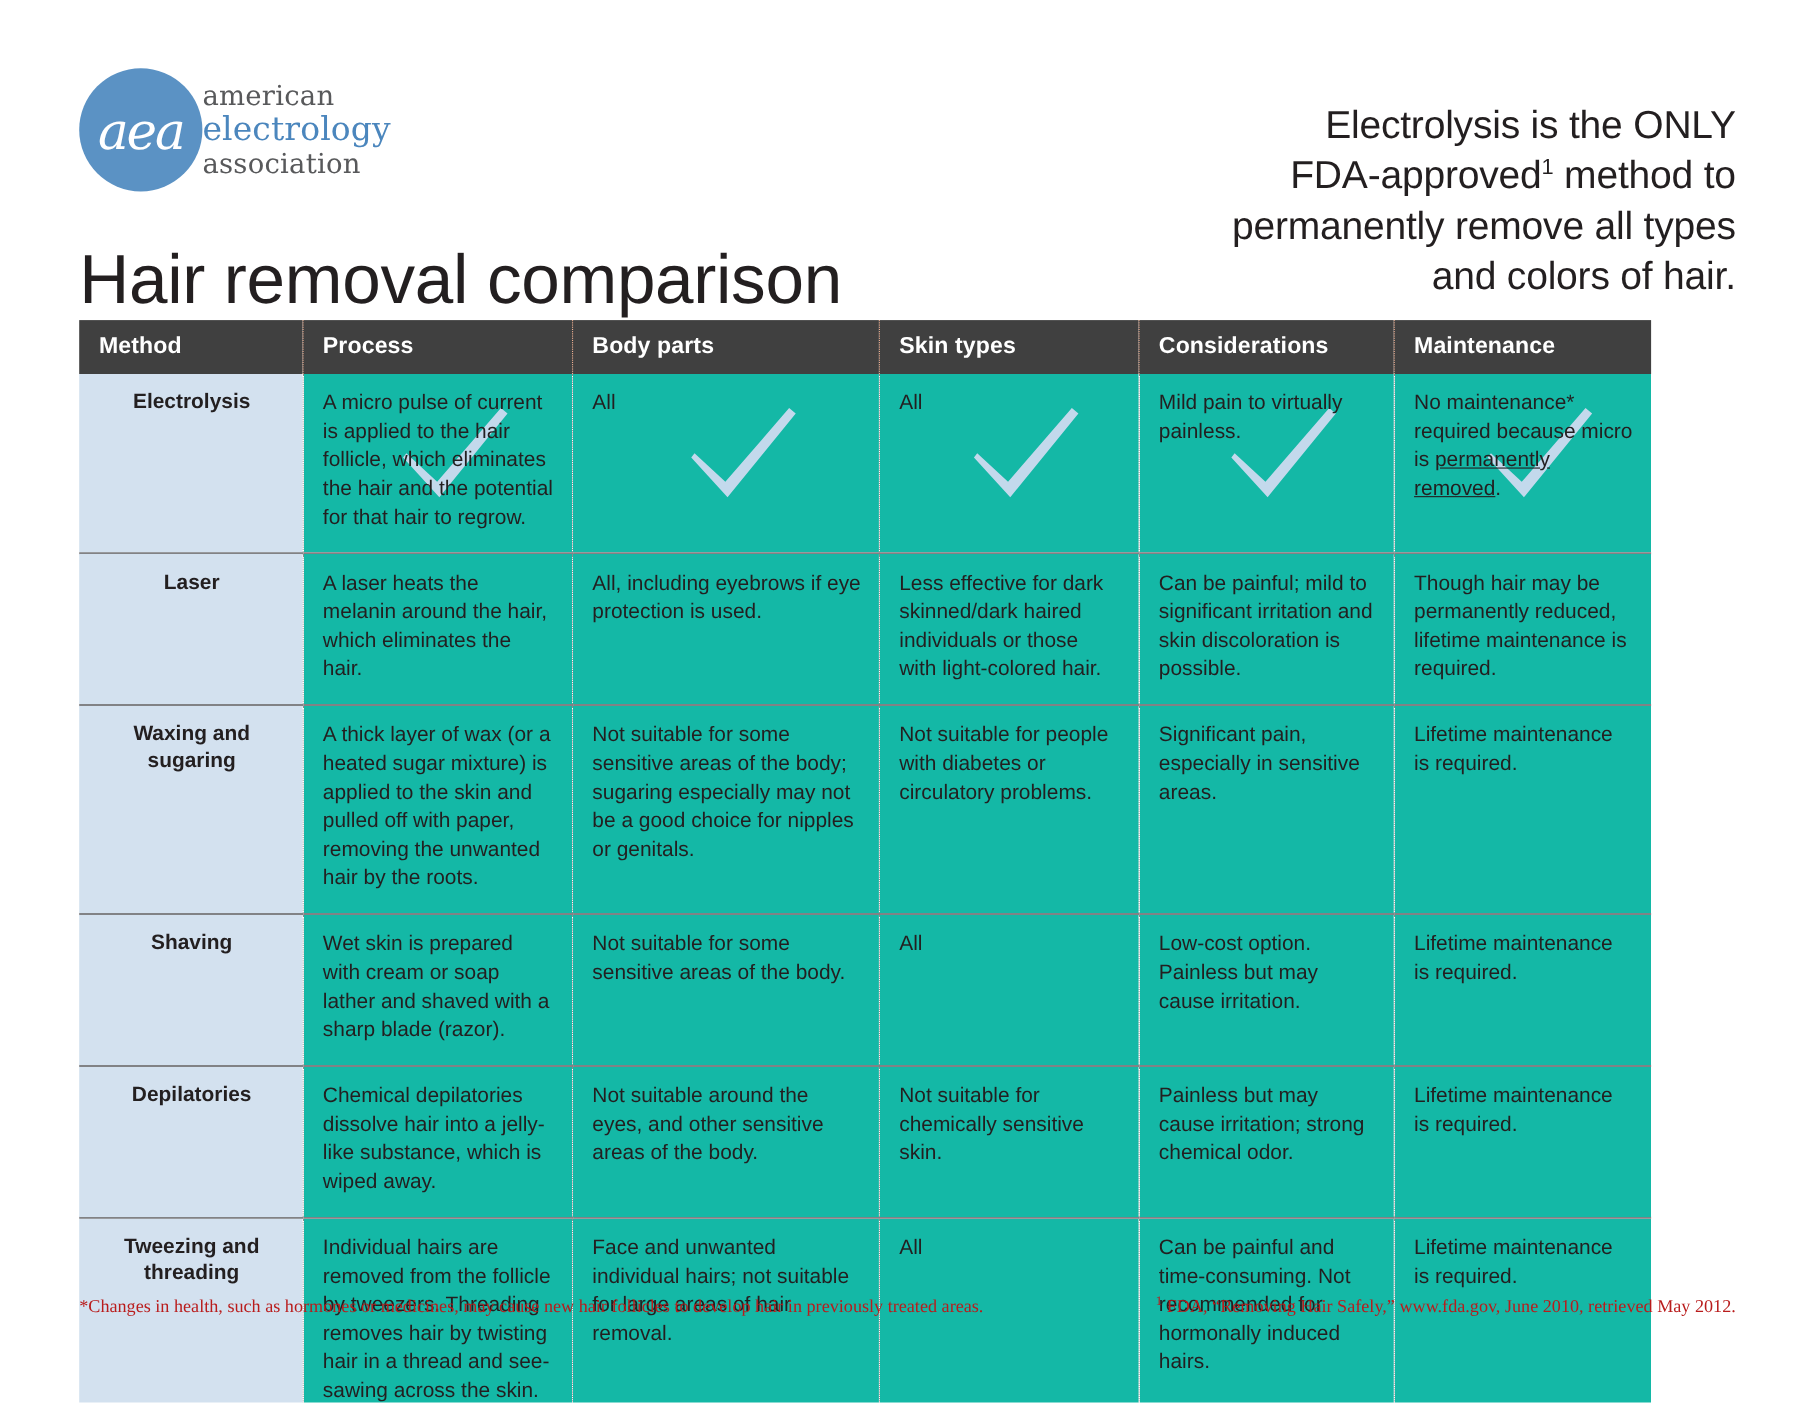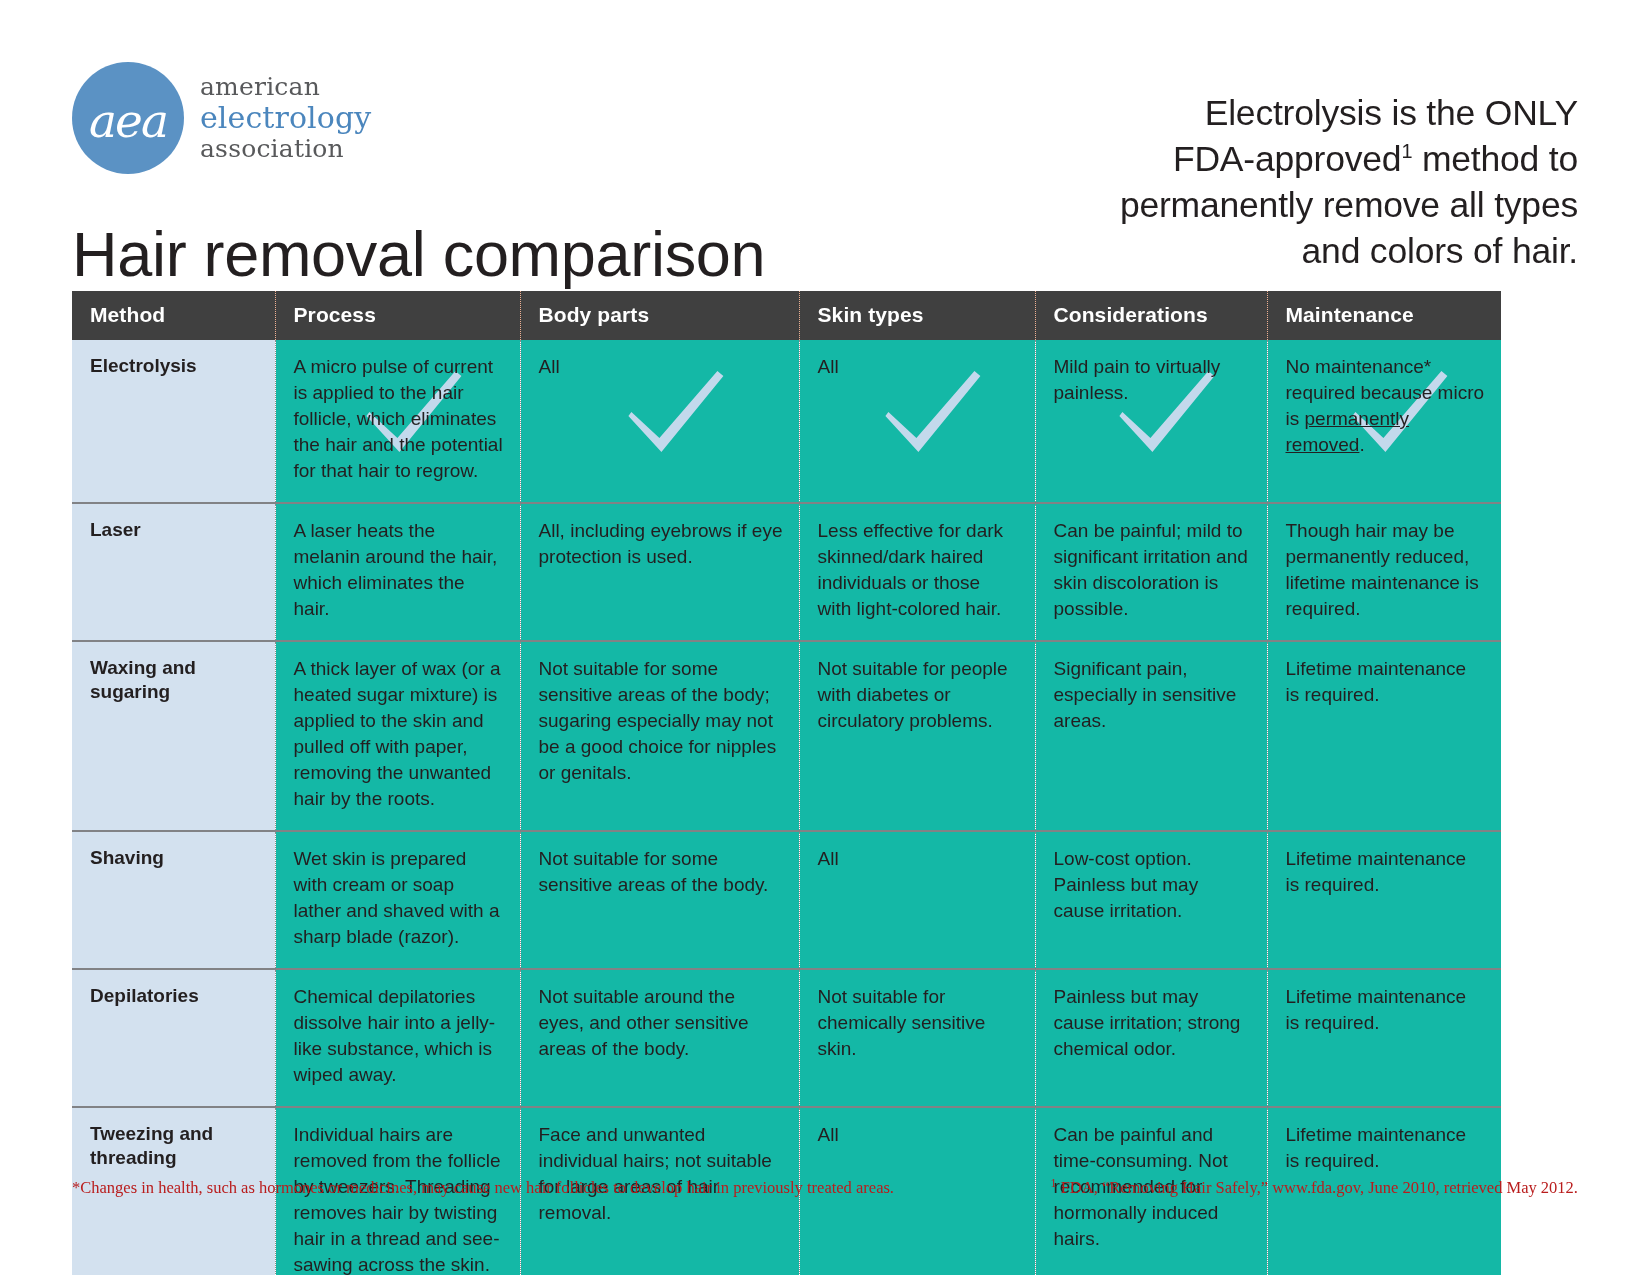--- a/index.html
+++ b/index.html
@@ -33,21 +33,20 @@
     width: 1506px;
     height: 200px;
   }
 
   .logo-block {
     position: absolute;
     left: 0;
     top: 0;
     display: flex;
     align-items: center;
-    gap: 16px;
   }
 
   .logo-circle {
     width: 112px;
     height: 112px;
     border-radius: 50%;
     background: #5b92c4;
     position: relative;
     flex: 0 0 auto;
   }
@@ -164,20 +163,21 @@
   }
   table.cmp tbody td:last-child { border-right: none; }
 
   table.cmp tbody td.method {
     background: #d3e1ef;
     font-weight: 700;
     font-size: 19px;
     line-height: 1.26;
     border-right: 1px dotted #8c8c8c;
     padding-top: 14px;
+    text-align: center;
   }
 
   table.cmp tbody tr:first-child td { border-top: none; }
 
   .underline-perm { text-decoration: underline; }
 
   
   .check-wm {
     position: absolute;
     left: 50%;

